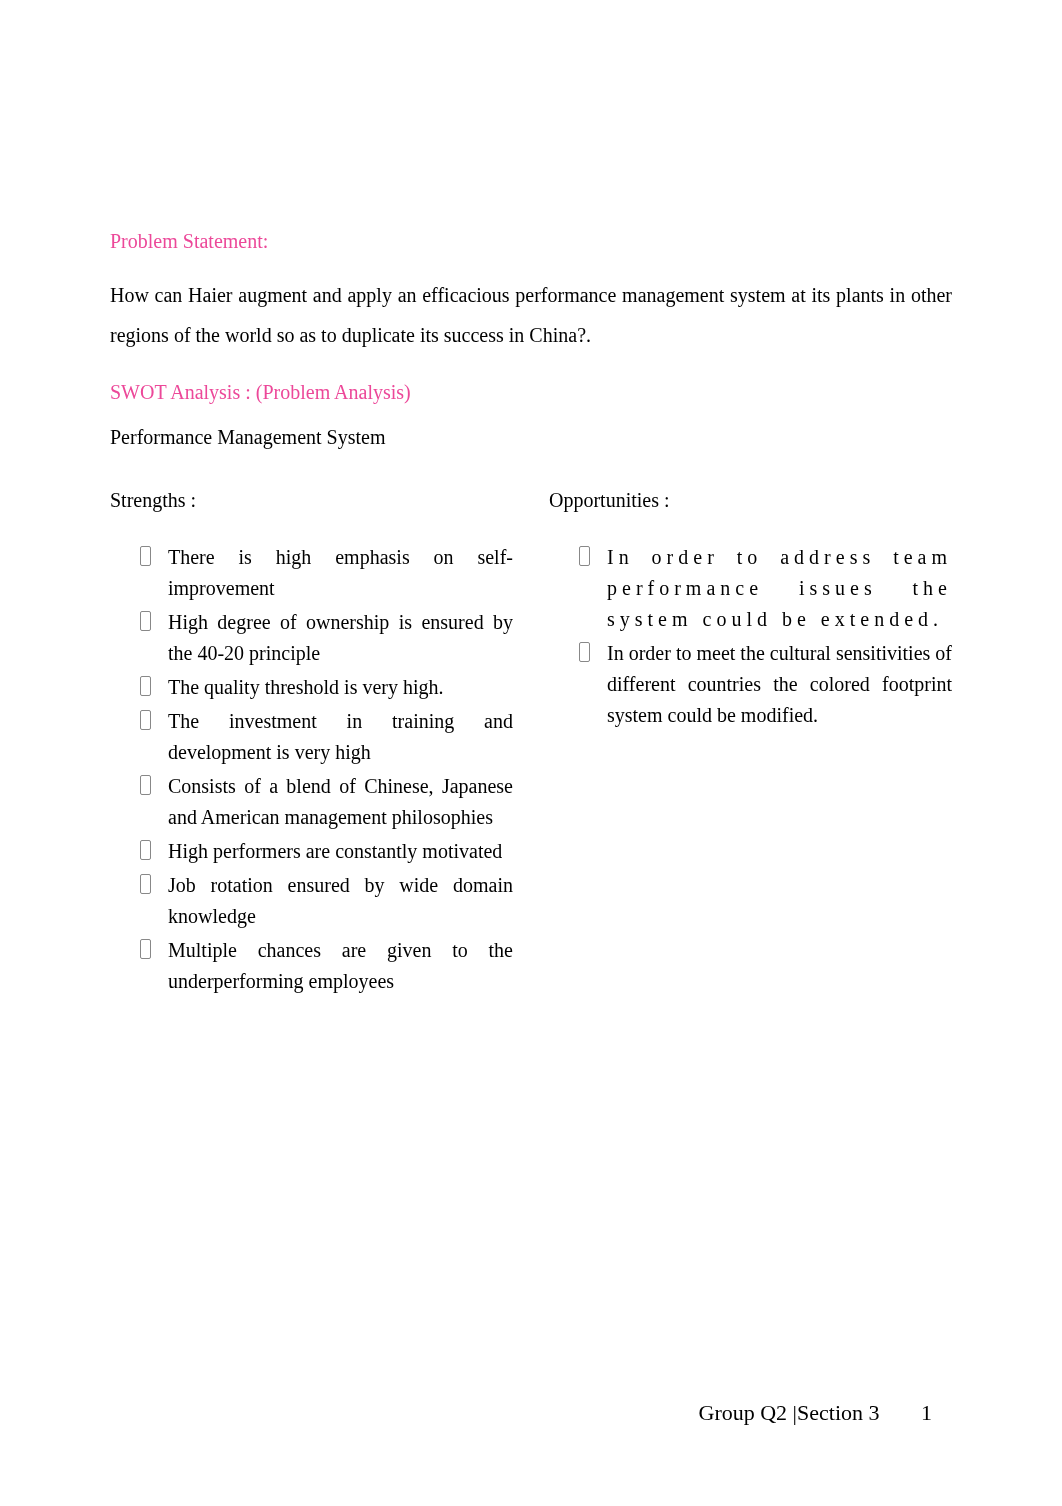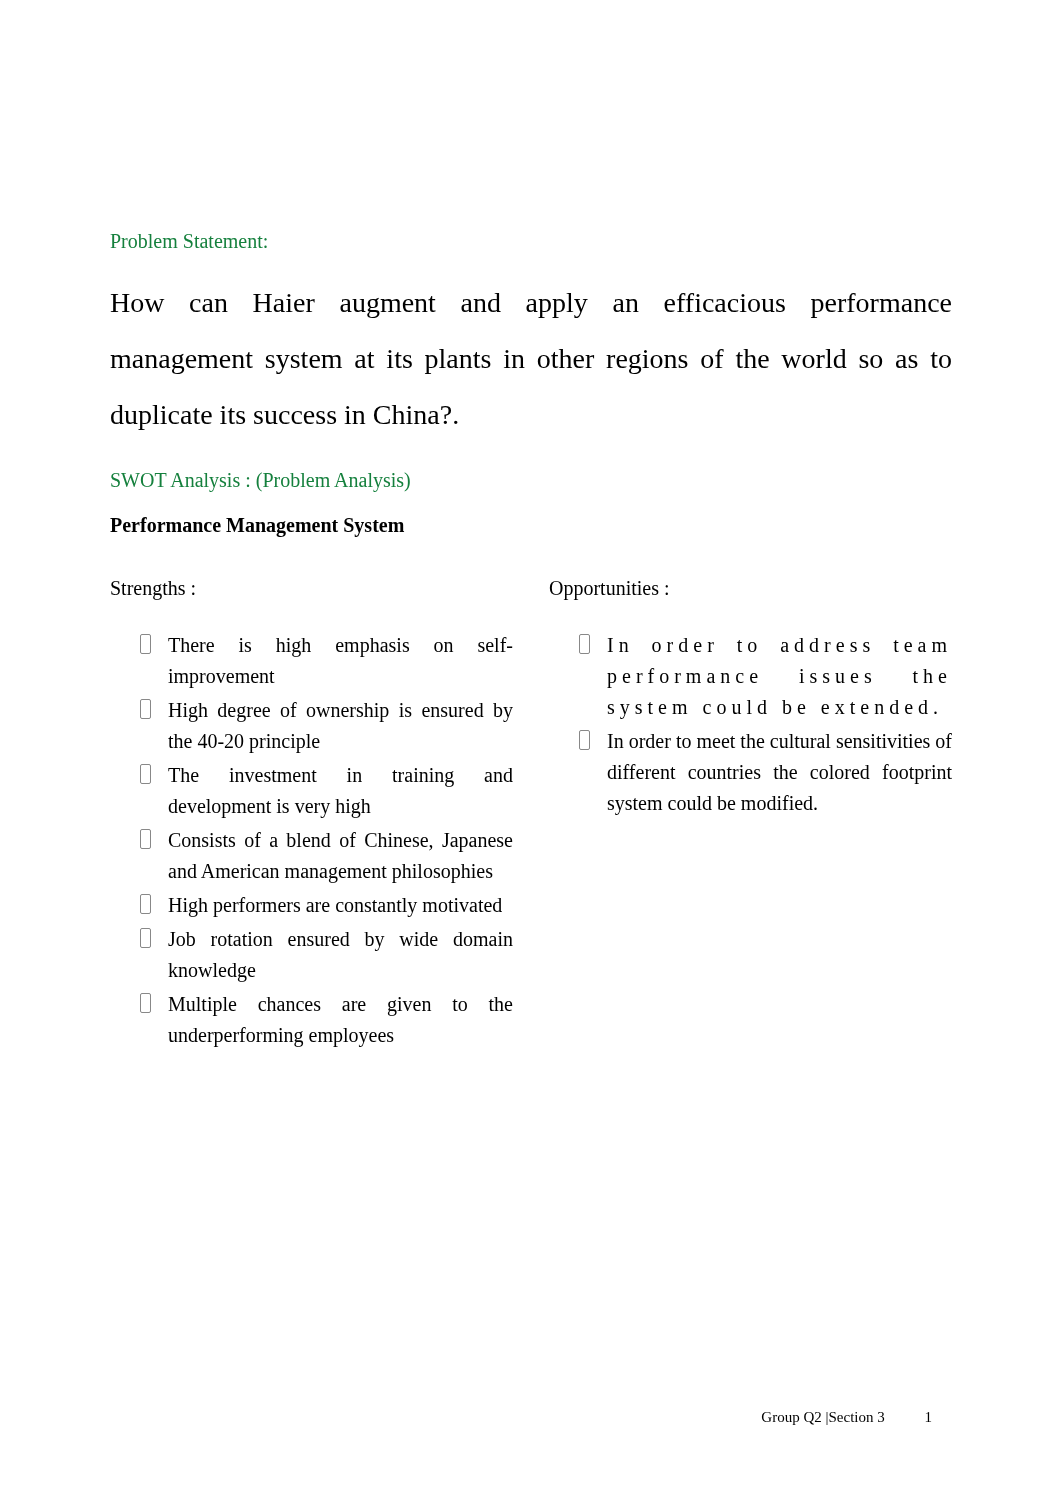--- a/index.html
+++ b/index.html
@@ -10,34 +10,33 @@
     body {
       font-family: "Times New Roman", Times, serif;
       background: #ffffff;
       width: 1062px;
       height: 1506px;
       padding: 230px 110px 80px 110px;
       color: #000000;
       position: relative;
     }
     .heading-blue {
-      color: #15803d;
+      color: #ec4899;
       font-size: 20px;
       margin-bottom: 22px;
     }
     .body-text {
-      font-size: 28px;
+      font-size: 20px;
       line-height: 2;
       text-align: justify;
       margin-bottom: 26px;
     }
     .sub-heading {
       font-size: 20px;
       margin-bottom: 40px;
-      font-weight: bold;
     }
     .columns {
       display: flex;
       gap: 36px;
       margin-top: 19px;
     }
     .col {
       flex: 1;
     }
     .col-title {
@@ -68,21 +67,21 @@
       background: #fff;
     }
     .col-left ul.bullets li { letter-spacing: 0; }
     .s1 { letter-spacing: 3px; }
     .s2 { letter-spacing: 4px; }
     .s3 { letter-spacing: 5px; }
     .footer {
       position: absolute;
       bottom: 80px;
       right: 130px;
-      font-size: 15px;
+      font-size: 22px;
     }
     .pnum {
       display: inline-block;
       margin-left: 36px;
     }
   </style>
 </head>
 <body>
 
 <div class="heading-blue">Problem Statement:</div>
@@ -93,20 +92,21 @@
 
 <div class="sub-heading">Performance Management System</div>
 
 <div class="columns">
 
   <div class="col col-left">
     <div class="col-title">Strengths :</div>
     <ul class="bullets">
       <li class="s1">There is high emphasis on self-improvement</li>
       <li>High degree of ownership is ensured by the 40-20 principle</li>
+      <li>The quality threshold is very high.</li>
       <li class="s2">The investment in training and development is very high</li>
       <li>Consists of a blend of Chinese, Japanese and American management philosophies</li>
       <li>High performers are constantly motivated</li>
       <li>Job rotation ensured by wide domain knowledge</li>
       <li>Multiple chances are given to the underperforming employees</li>
     </ul>
   </div>
 
   <div class="col col-right">
     <div class="col-title">Opportunities :</div>

